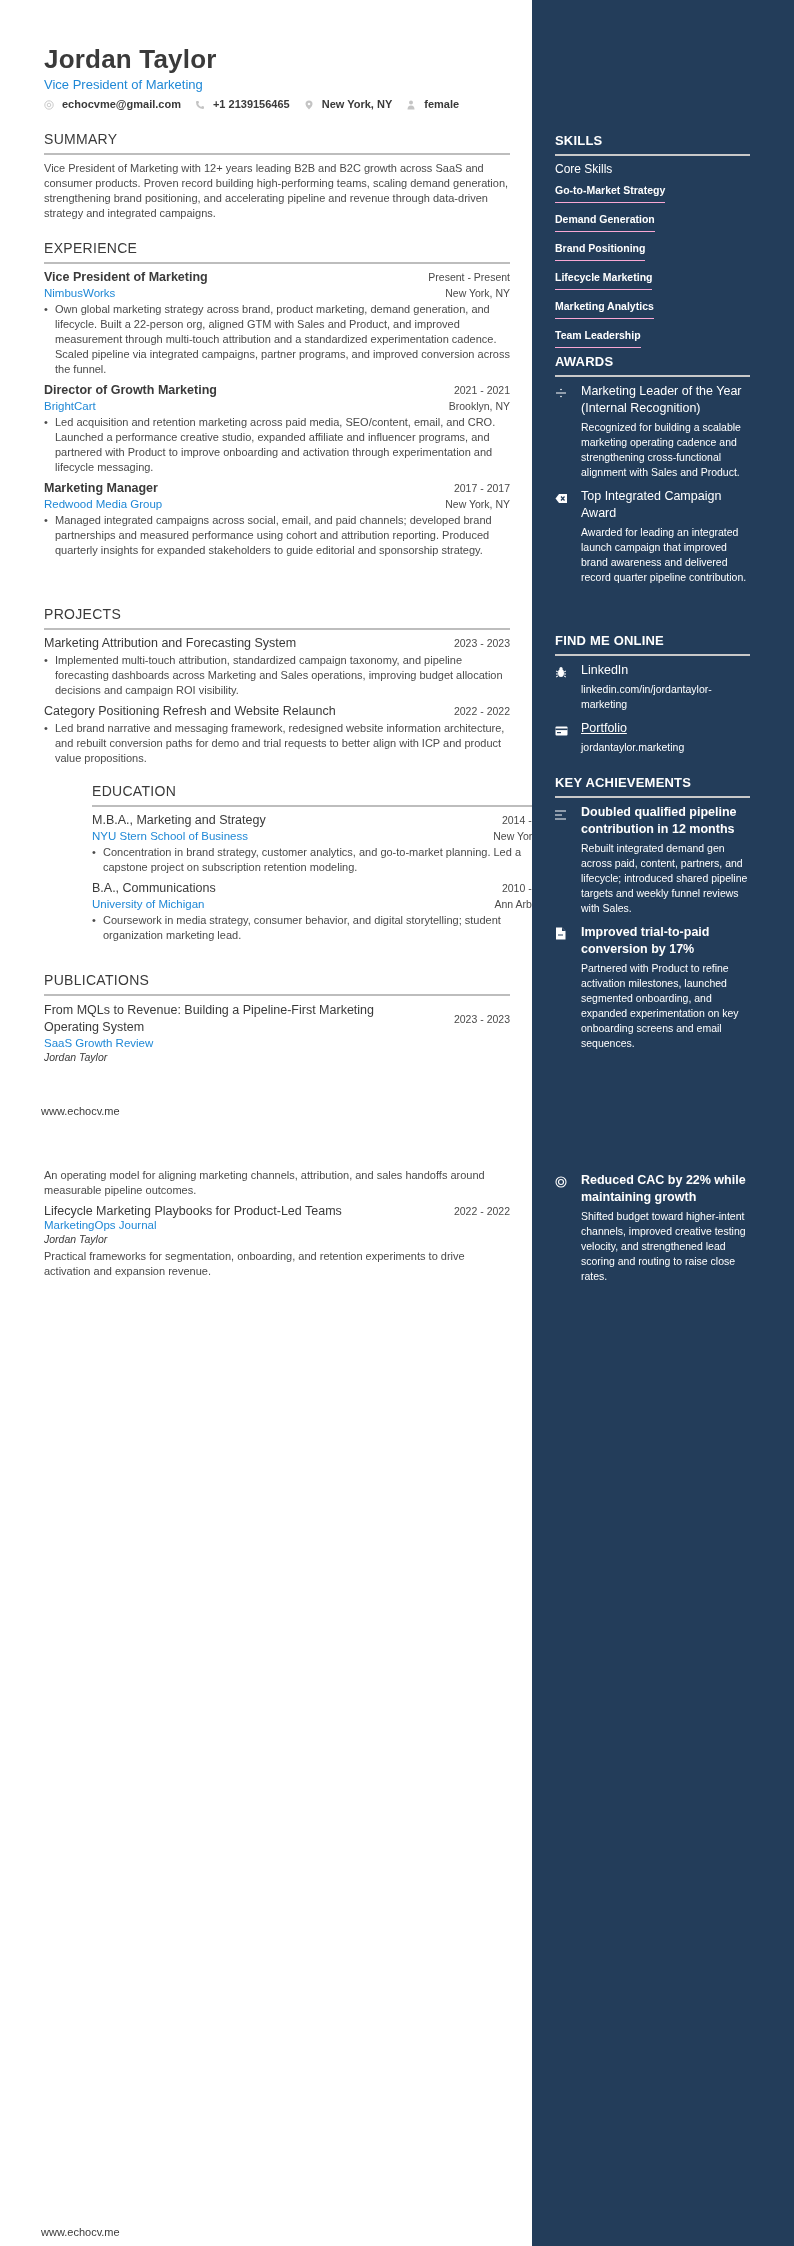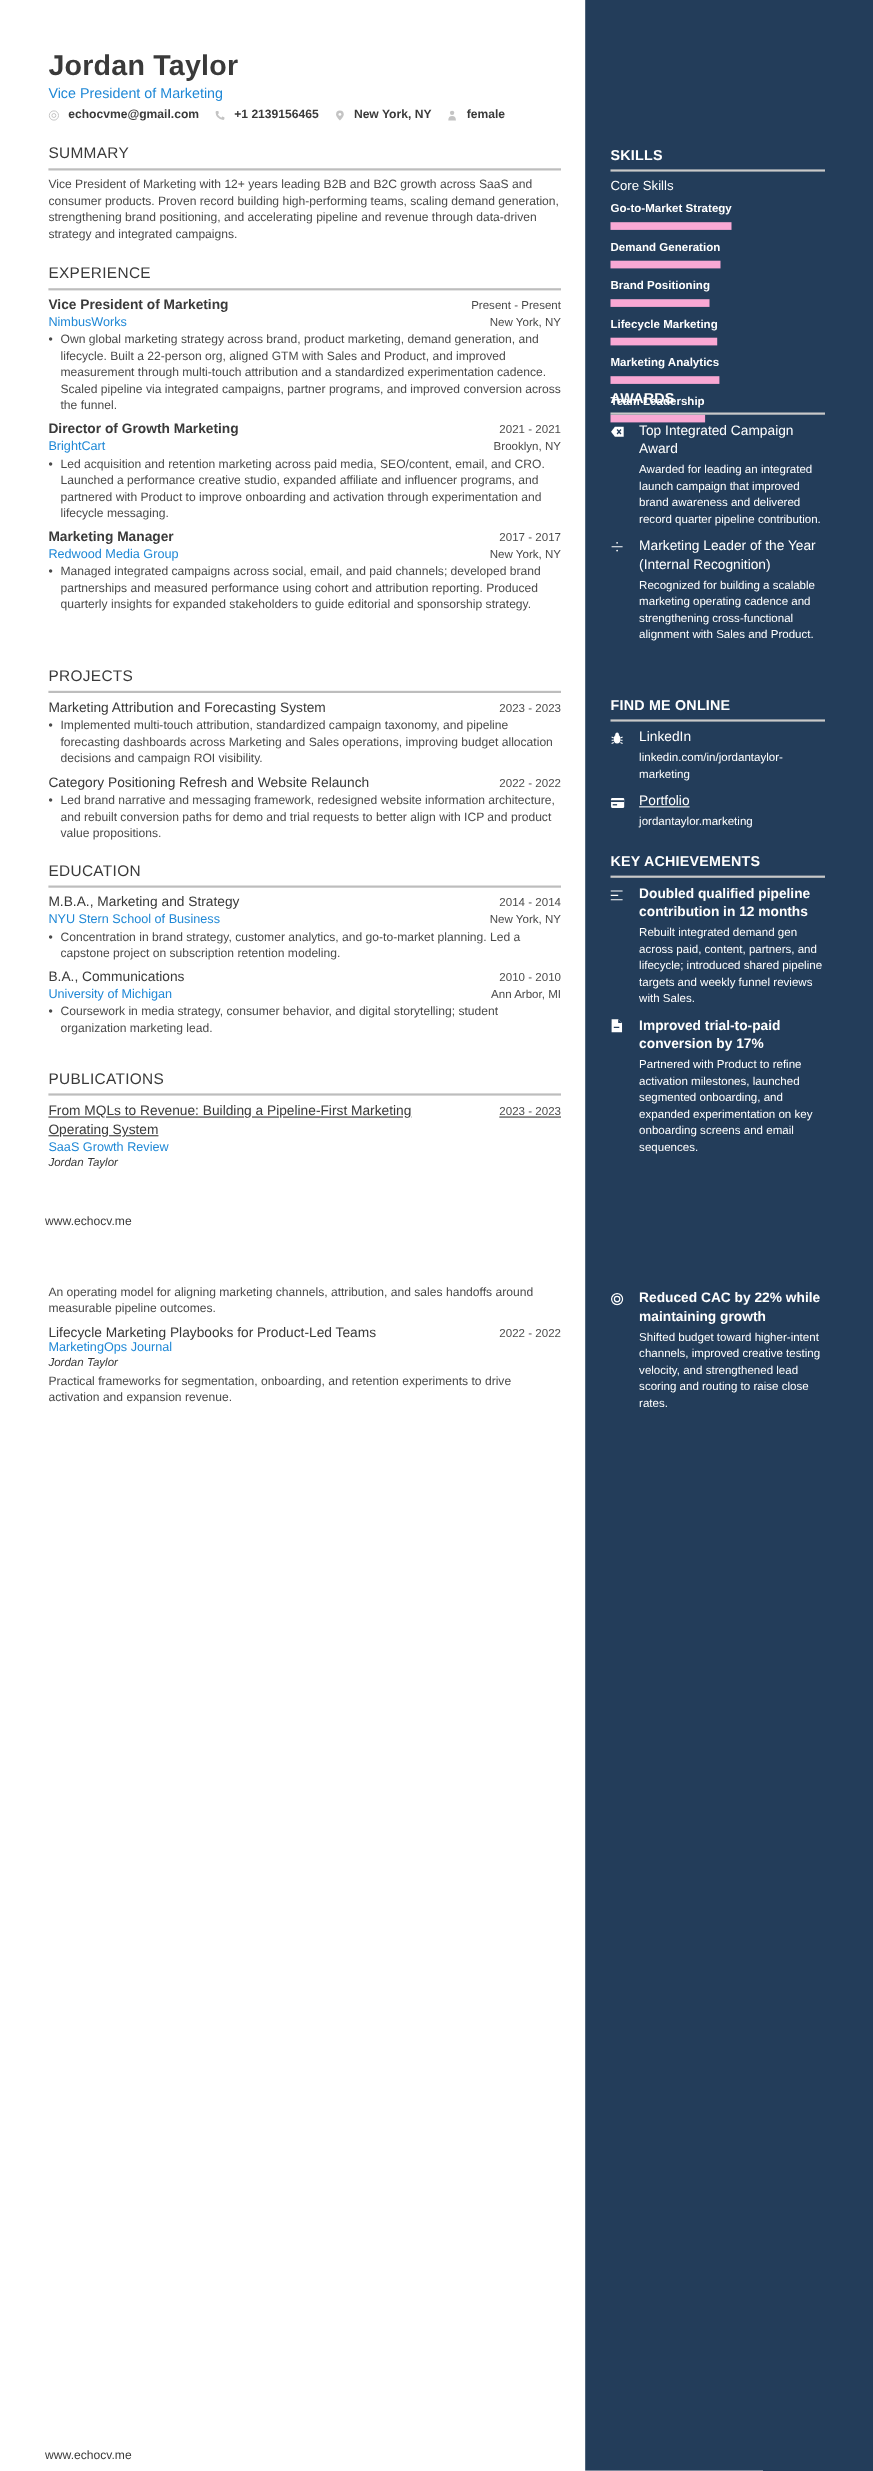--- a/index.html
+++ b/index.html
@@ -30,21 +30,21 @@
   .bullet { display: flex; font-size: 11px; line-height: 15px; color: #4a4a4a; margin-top: 3px; }
   .bullet .dot { width: 11px; flex: none; text-align: left; }
   .author { font-size: 10.5px; font-style: italic; color: #3a3a3a; margin-top: 2px; }
 
   .footer { position: absolute; left: 41px; font-size: 11px; color: #3a3a3a; }
 
   .s-section { position: absolute; left: 555px; width: 195px; }
   .s-title { font-size: 13px; font-weight: bold; color: #ffffff; letter-spacing: 0.2px; }
   .s-rule { height: 2px; background: #c9c9c9; margin-top: 6px; margin-bottom: 6px; }
   .s-sub { font-size: 12px; color: #ffffff; margin-bottom: 4px; }
-  .skill { display: inline-block; font-size: 10.5px; font-weight: bold; color: #ffffff; padding-bottom: 6px; border-bottom: 7px solid #f9a8d4; margin-bottom: 6px; }
+  .skill { display: inline-block; font-size: 10.5px; font-weight: bold; color: #ffffff; padding-bottom: 6px; border-bottom: 1px solid #f9a8d4; margin-bottom: 6px; }
   .s-item { display: flex; margin-bottom: 8px; }
   .s-ic { width: 26px; flex: none; padding-top: 2px; }
   .s-head { font-size: 12.5px; line-height: 17px; color: #ffffff; font-weight: bold; }
   .s-desc { font-size: 10.5px; line-height: 15px; color: #ffffff; margin-top: 3px; }
 </style>
 </head>
 <body>
 
 <div class="main">
 
@@ -157,21 +157,21 @@
         <span class="e-title normal">Category Positioning Refresh and Website Relaunch</span>
         <span class="e-date">2022 - 2022</span>
       </div>
       <div class="bullet">
           <span class="dot">•</span>
           <span>Led brand narrative and messaging framework, redesigned website information architecture, and rebuilt conversion paths for demo and trial requests to better align with ICP and product value propositions.</span>
         </div>
     </div>
   </div>
 
-  <div class="section" style="top:783px;">
+  <div class="section" style="top:783px;margin-left:48px;">
     <div class="sec-title">EDUCATION</div>
     <div class="sec-rule"></div>
 
     <div class="entry">
       <div class="row">
         <span class="e-title normal">M.B.A., Marketing and Strategy</span>
         <span class="e-date">2014 - 2014</span>
       </div>
       <div class="row">
         <span class="e-org">NYU Stern School of Business</span>
@@ -196,21 +196,21 @@
           <span class="dot">•</span>
           <span>Coursework in media strategy, consumer behavior, and digital storytelling; student organization marketing lead.</span>
         </div>
     </div>
   </div>
 
   <div class="section" style="top:972px;">
     <div class="sec-title">PUBLICATIONS</div>
     <div class="sec-rule"></div>
     <div class="entry">
-      <div class="row" style="text-decoration:underline;">
+      <div class="row" style="align-items:center;">
         <span class="e-title normal" style="width:370px; line-height:17px;">From MQLs to Revenue: Building a Pipeline-First Marketing Operating System</span>
         <span class="e-date">2023 - 2023</span>
       </div>
       <div class="e-org" style="margin-top:1px;">SaaS Growth Review</div>
       <div class="author">Jordan Taylor</div>
     </div>
   </div>
 
   <div class="footer" style="top:1105px;">www.echocv.me</div>
 
@@ -241,40 +241,40 @@
   <div><span class="skill">Brand Positioning</span></div>
   <div><span class="skill">Lifecycle Marketing</span></div>
   <div><span class="skill">Marketing Analytics</span></div>
   <div><span class="skill">Team Leadership</span></div>
 </div>
 
 <div class="s-section" style="top:354px;">
   <div class="s-title">AWARDS</div>
   <div class="s-rule"></div>
   <div class="s-item">
-    <div class="s-ic"><svg width="13" height="11" viewBox="0 0 13 11">
-          <path d="M4 1 L12 1 L12 10 L4 10 L0.5 5.5 Z" fill="#fff"></path>
-          <path d="M6 3.5 L9.5 7.5 M9.5 3.5 L6 7.5" stroke="#233d5a" stroke-width="1.2"></path>
-        </svg></div>
-    <div>
-      <div class="s-head" style="font-weight:normal;">Top Integrated Campaign Award</div>
-      <div class="s-desc">Awarded for leading an integrated launch campaign that improved brand awareness and delivered record quarter pipeline contribution.</div>
-    </div>
-  </div>
-  <div class="s-item">
     <div class="s-ic"><svg width="12" height="12" viewBox="0 0 12 12">
           <line x1="1" y1="6" x2="11" y2="6" stroke="#fff" stroke-width="1"></line>
           <circle cx="6" cy="2.5" r="0.8" fill="#fff"></circle>
           <circle cx="6" cy="9.5" r="0.8" fill="#fff"></circle>
         </svg></div>
     <div>
       <div class="s-head" style="font-weight:normal;">Marketing Leader of the Year (Internal Recognition)</div>
       <div class="s-desc">Recognized for building a scalable marketing operating cadence and strengthening cross-functional alignment with Sales and Product.</div>
     </div>
   </div>
+  <div class="s-item">
+    <div class="s-ic"><svg width="13" height="11" viewBox="0 0 13 11">
+          <path d="M4 1 L12 1 L12 10 L4 10 L0.5 5.5 Z" fill="#fff"></path>
+          <path d="M6 3.5 L9.5 7.5 M9.5 3.5 L6 7.5" stroke="#233d5a" stroke-width="1.2"></path>
+        </svg></div>
+    <div>
+      <div class="s-head" style="font-weight:normal;">Top Integrated Campaign Award</div>
+      <div class="s-desc">Awarded for leading an integrated launch campaign that improved brand awareness and delivered record quarter pipeline contribution.</div>
+    </div>
+  </div>
 </div>
 
 <div class="s-section" style="top:633px;">
   <div class="s-title">FIND ME ONLINE</div>
   <div class="s-rule"></div>
   <div class="s-item">
     <div class="s-ic"><svg width="12" height="12" viewBox="0 0 12 12">
           <ellipse cx="6" cy="7" rx="3" ry="4" fill="#fff"></ellipse>
           <circle cx="6" cy="2.5" r="1.6" fill="#fff"></circle>
           <path d="M1 5 L3 6 M1 8 L3 8 M1 11 L3 10 M11 5 L9 6 M11 8 L9 8 M11 11 L9 10" stroke="#fff" stroke-width="1"></path>

